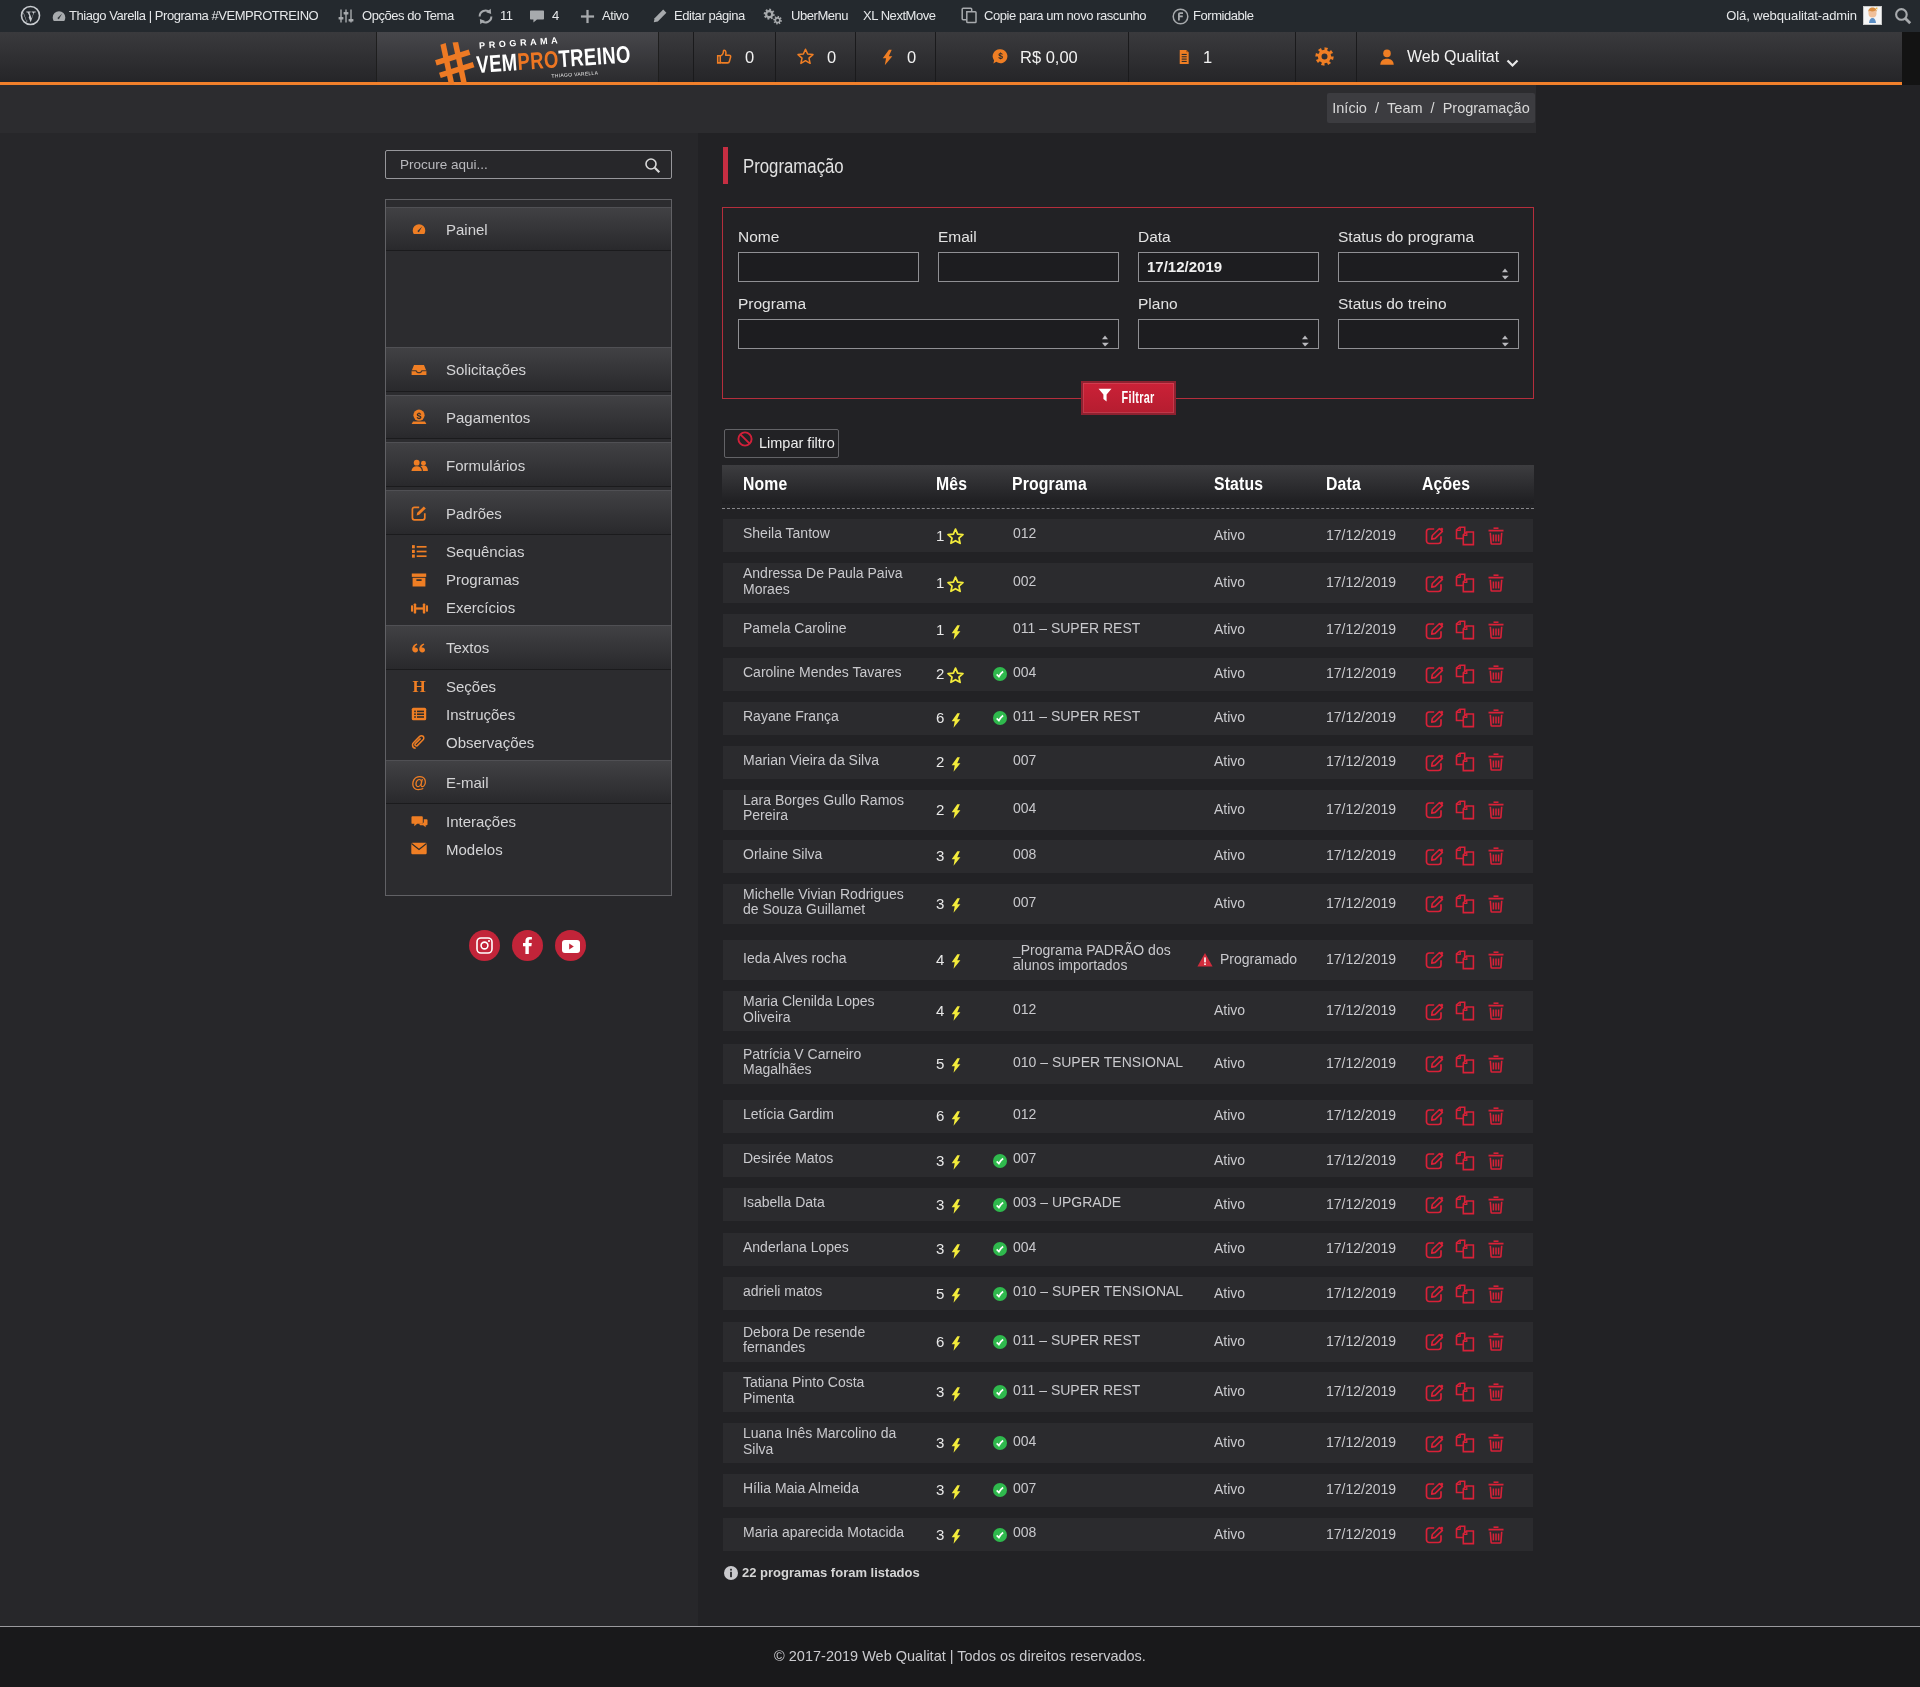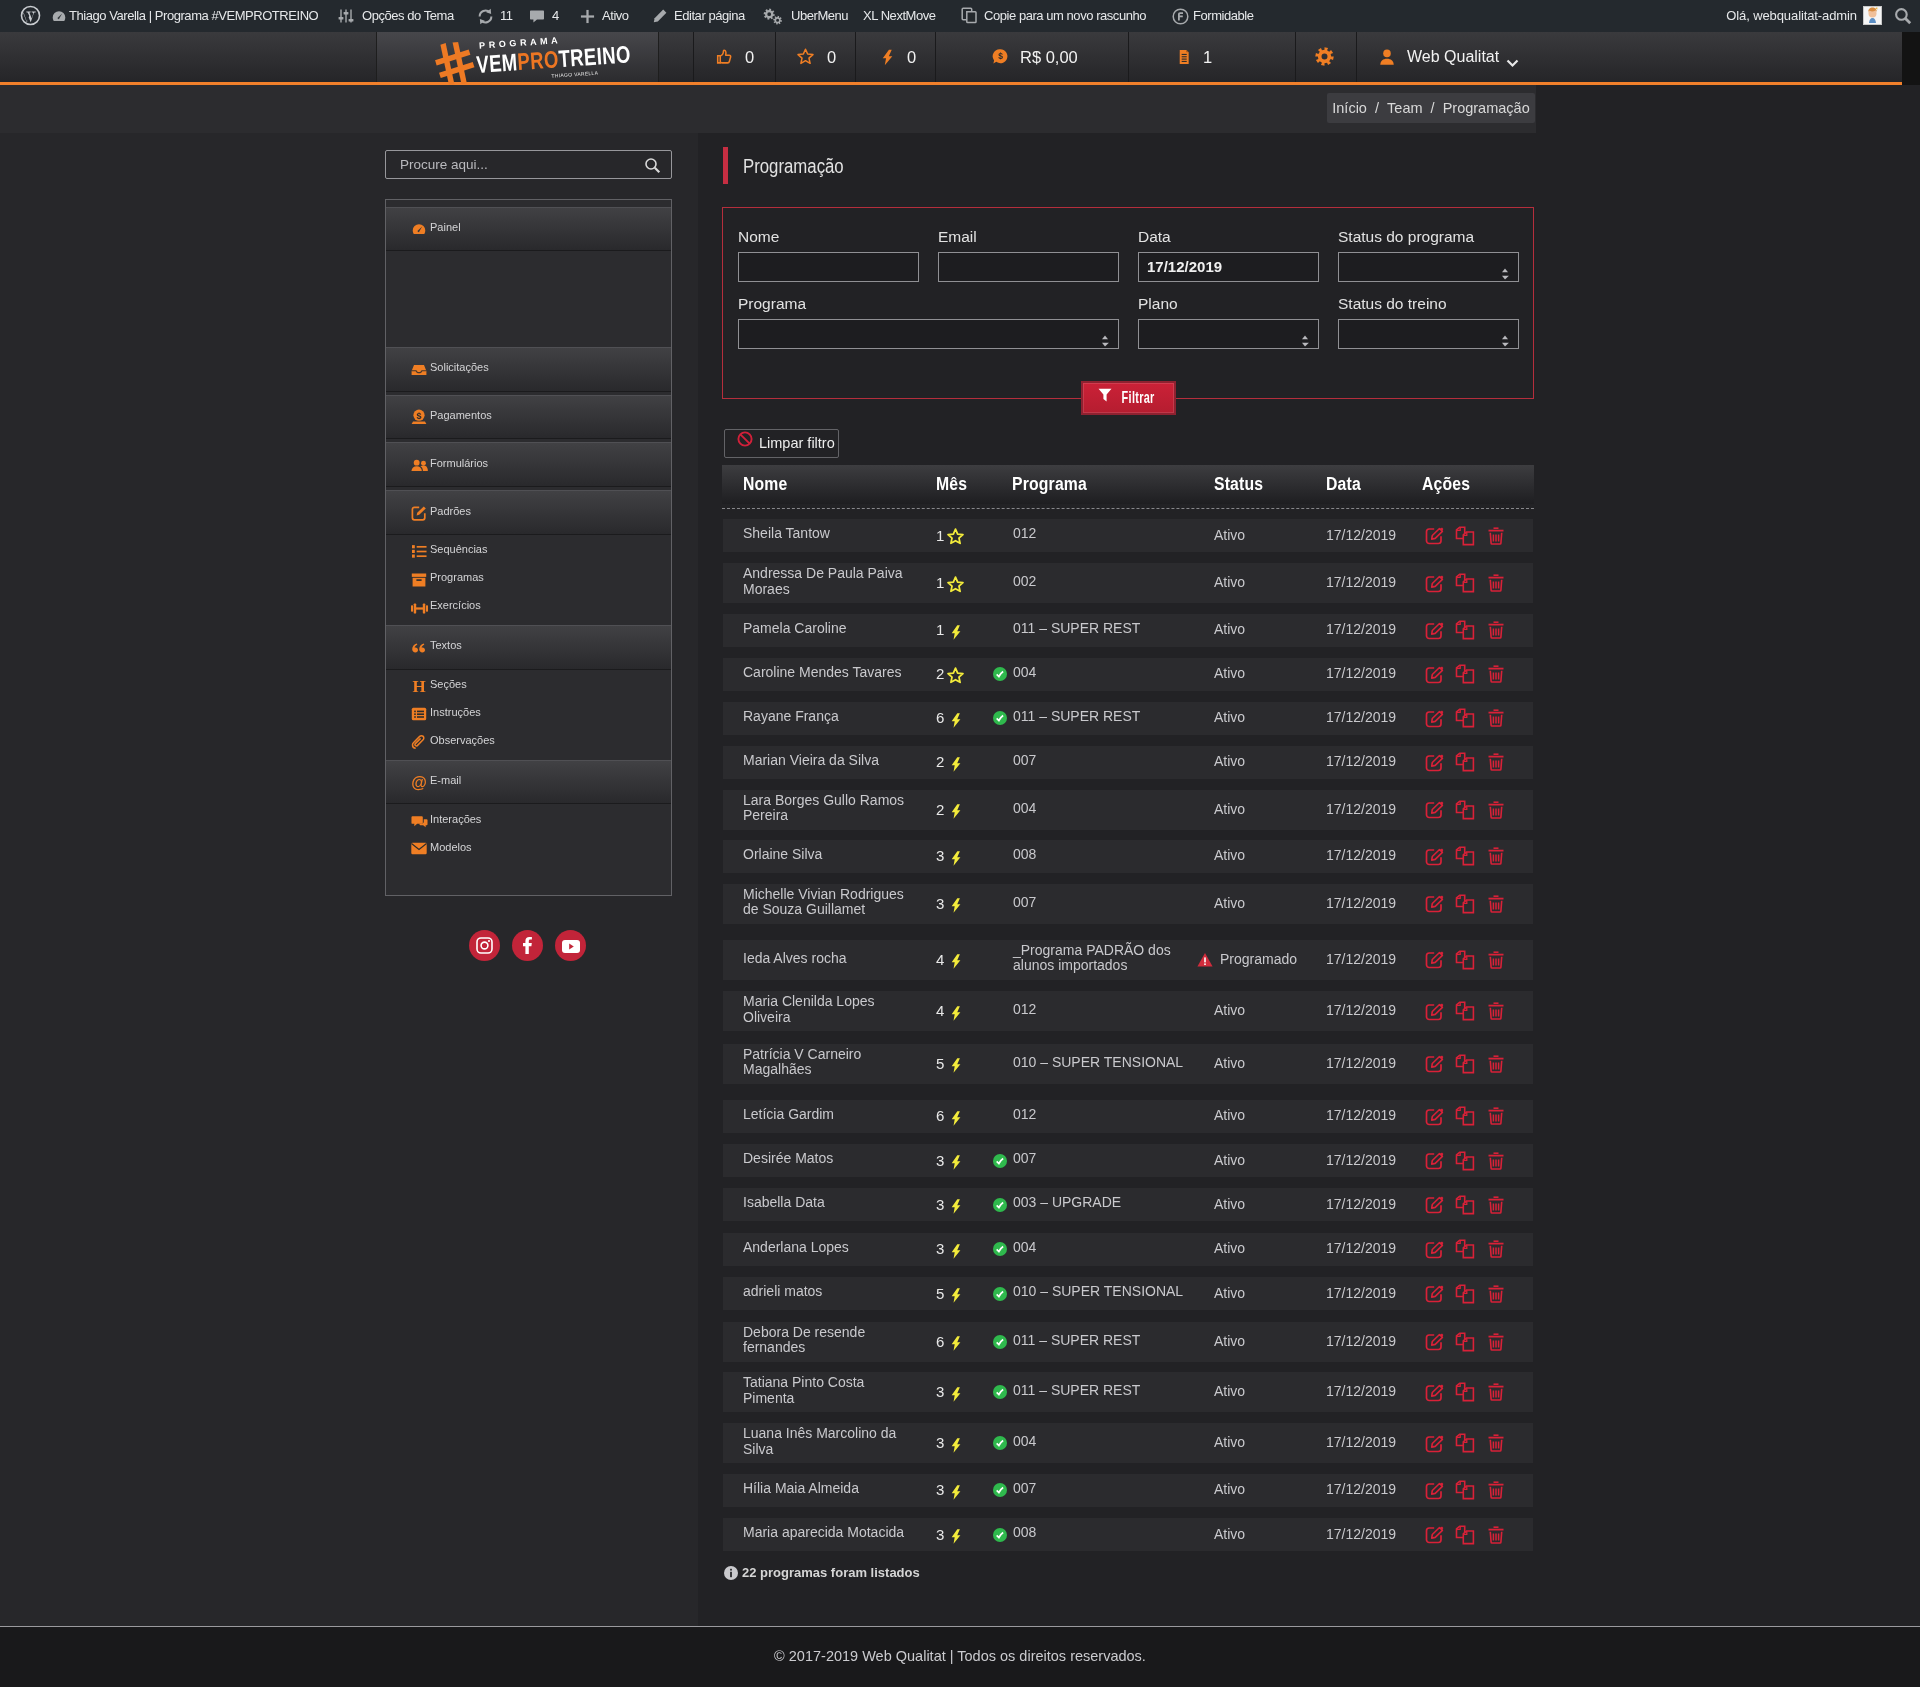--- a/index.html
+++ b/index.html
@@ -17,21 +17,21 @@
 
 #bcrumb{left:0;top:85px;width:1536px;height:48px;background:#2c2c2f}
 #bcbox{position:absolute;top:8px;left:1327px;width:208px;height:30px;background:#3c3c40;border-radius:2px;text-align:center;line-height:30px;font-size:14.5px;color:#d8d8d8}
 #leftcol{left:0;top:133px;width:698px;height:1493px;background:#27272a}
 
 #search{left:385px;top:150px;width:287px;height:29px;border:1px solid #97979b;border-radius:2px;background:transparent;color:#b9b9bd;font-size:13.5px;line-height:27px;padding-left:14px}
 #menu{left:385px;top:199px;width:287px;height:697px;border:1px solid #616165;background:#2c2c2f}
 .mi{position:absolute;left:0;width:285px}
 .mi.top{background:linear-gradient(#414144,#29292c);border-top:1px solid #505054;border-bottom:1px solid #1b1b1d}
 .mi.act{background:linear-gradient(#cd2136,#641320);border-top:1px solid #d94656;border-bottom:1px solid #4a0e16}
-.mi .lb{position:absolute;left:44px;font-size:11px;color:#d4d4d6;white-space:nowrap}
+.mi .lb{position:absolute;left:60px;font-size:15px;color:#d4d4d6;white-space:nowrap}
 .mi.act .lb{color:#fff}
 .mi .ig{position:absolute;left:24px;width:18px;text-align:center}
 
 .ttl{font-size:19.5px;color:#e2e2e2;transform:scaleX(.86);transform-origin:0 50%;white-space:nowrap}
 #fpanel{left:722px;top:207px;width:812px;height:192px;border:1px solid #b52e3c}
 .flabel{position:absolute;font-size:15.5px;color:#e2e2e2}
 .finput{position:absolute;height:30px;background:#1d1d20;border:1px solid #909094;color:#f0f0f0;font-size:15px;padding:0 8px;font-family:"Liberation Sans",sans-serif}
 #fbtn{left:1081px;top:381px;width:95px;height:34px;padding-left:9px;box-sizing:border-box;background:linear-gradient(#cb2137,#b51d30);border:2px solid #8e2130;box-shadow:inset 0 0 0 1px rgba(255,255,255,.12);color:#fff;text-align:center;line-height:30px}
 #fbtn .bt{display:inline-block;transform:scaleX(.64);transform-origin:30% 50%;font-weight:bold;font-size:17px;letter-spacing:.5px}
 #clearbtn{left:724px;top:429px;width:115px;height:29px;border:1px solid #636367;border-radius:2px;line-height:27px;color:#ededed;font-size:14.5px}

